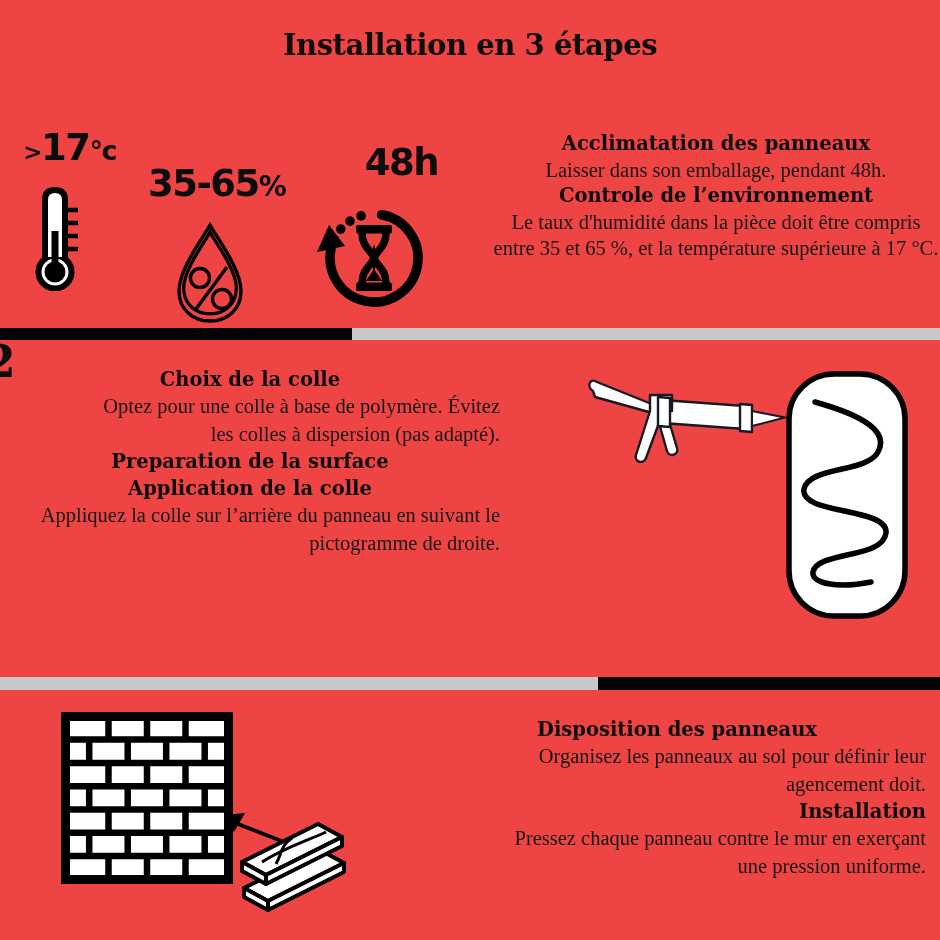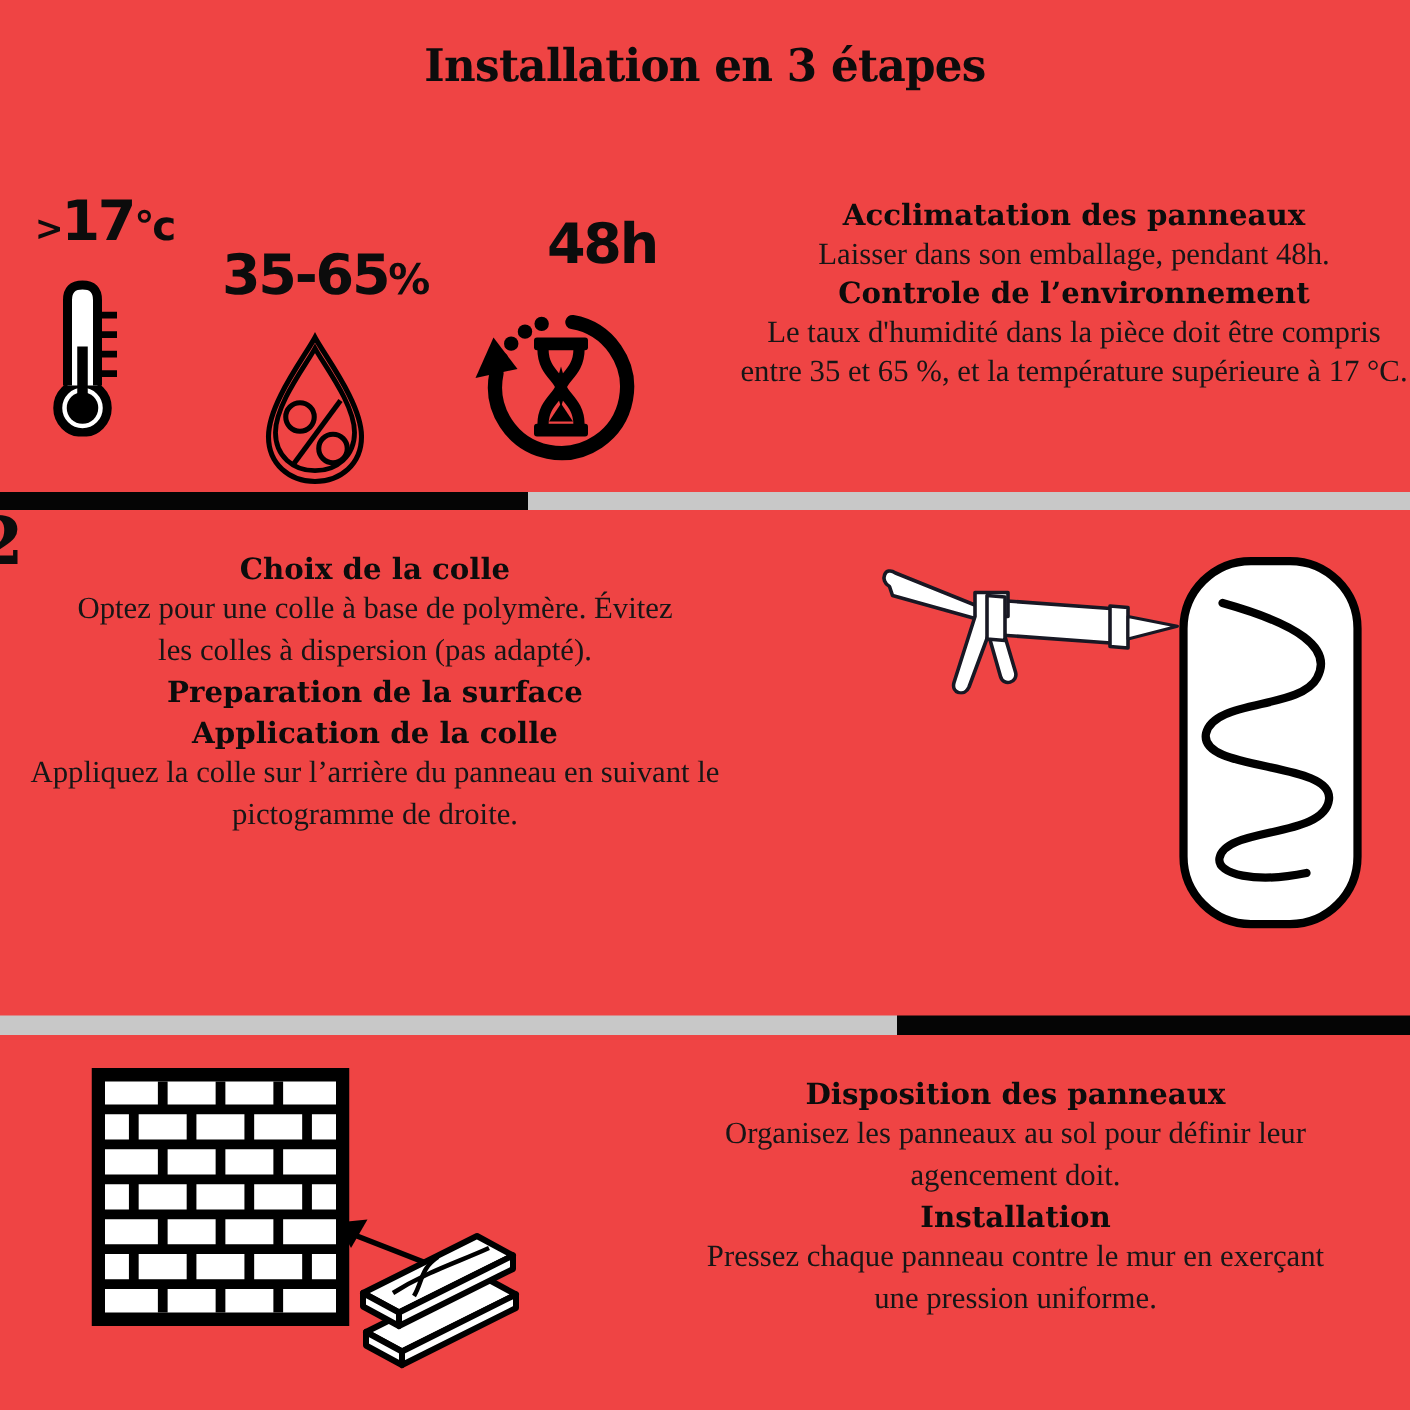--- a/index.html
+++ b/index.html
@@ -16,22 +16,22 @@
   .badge{position:absolute;text-align:right;}
   .badge-label{font-family:"DejaVu Sans",sans-serif;font-weight:bold;color:var(--ink,#0c0c0c);
     line-height:40px;letter-spacing:-1.5px;white-space:nowrap;}
   .bl-lg{font-size:37px;} .bl-sm{font-size:23px;} .bl-md{font-size:27px;} .bl-pct{font-size:28px;}
   .badge svg{display:block;margin:10px auto 0 auto;}
   
   .txt{position:absolute;text-align:center;}
   .txt h3{margin:0;font-size:19.5px;line-height:26px;}
   .txt p{margin:0;font-size:20.5px;line-height:26px;white-space:pre;color:#161616;}
   .s2 h3,.s3 h3{line-height:27px;}
-  .s2 p,.s3 p{line-height:27.5px;}
-  .gap-a{margin-top:54px;} .gap-b{margin-top:36px;} .gap-c{margin-top:30px;text-align:center;} .gap-d{margin-top:32px;}
+  .s2 p,.s3 p{line-height:27.5px;text-align:right;}
+  .gap-a{margin-top:54px;} .gap-b{margin-top:36px;} .gap-c{margin-top:30px;text-align:center;} .gap-d{margin-top:32px;text-align:right;}
   
   .divider{position:absolute;left:0;width:940px;display:flex;}
   .seg{height:100%;}
   .seg-black{background:var(--bar-black,#050505);}
   .seg-gray{background:var(--bar-gray,#c8c8c8);}
   .step-number{position:absolute;left:-15px;top:338px;font-size:44px;line-height:48px;}
   .pict{position:absolute;}
 </style>
 </head>
 <body>

